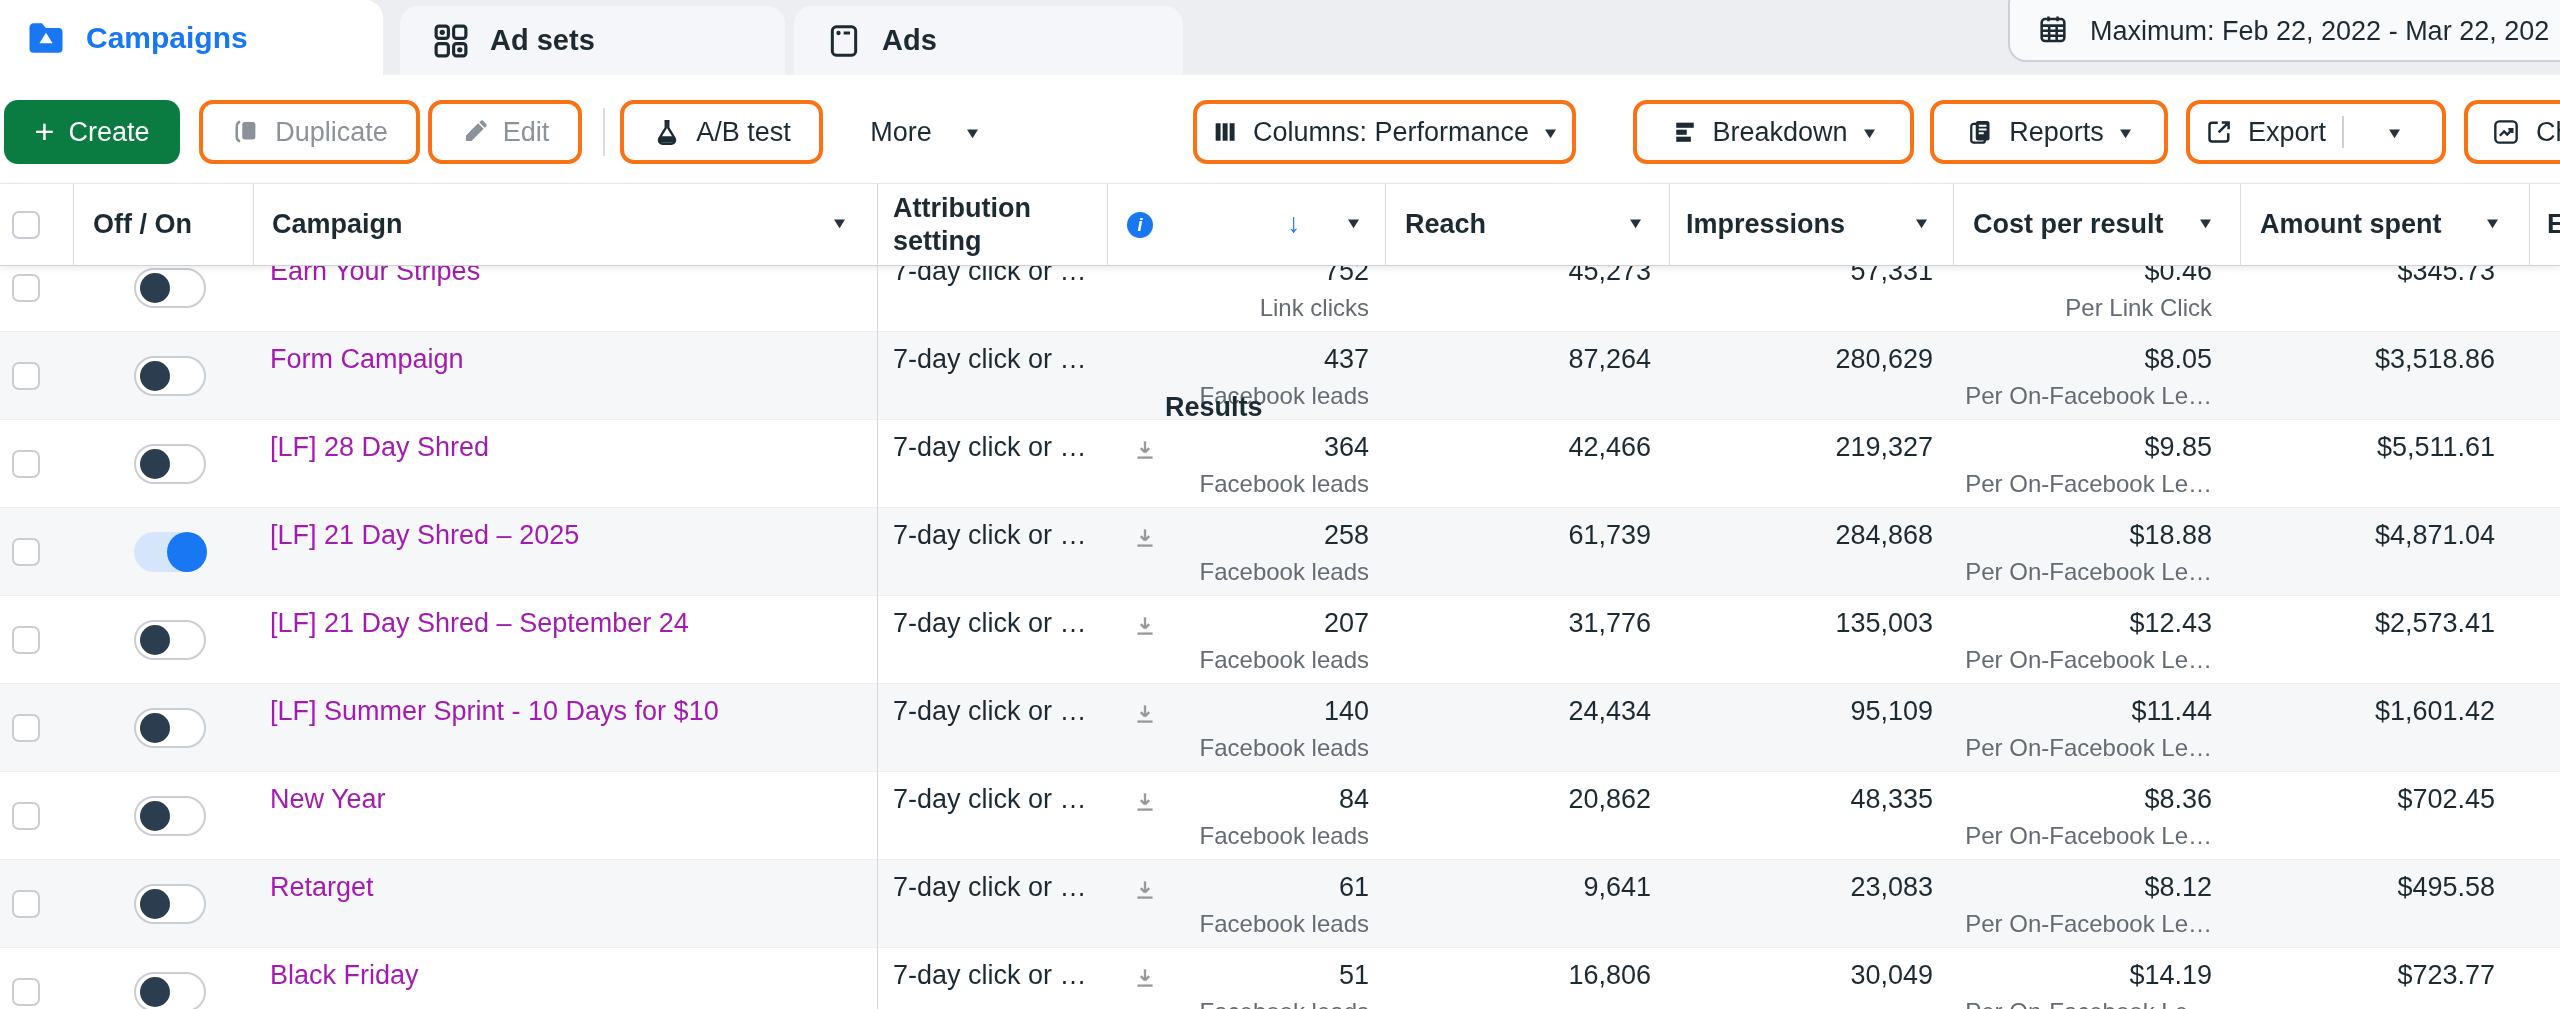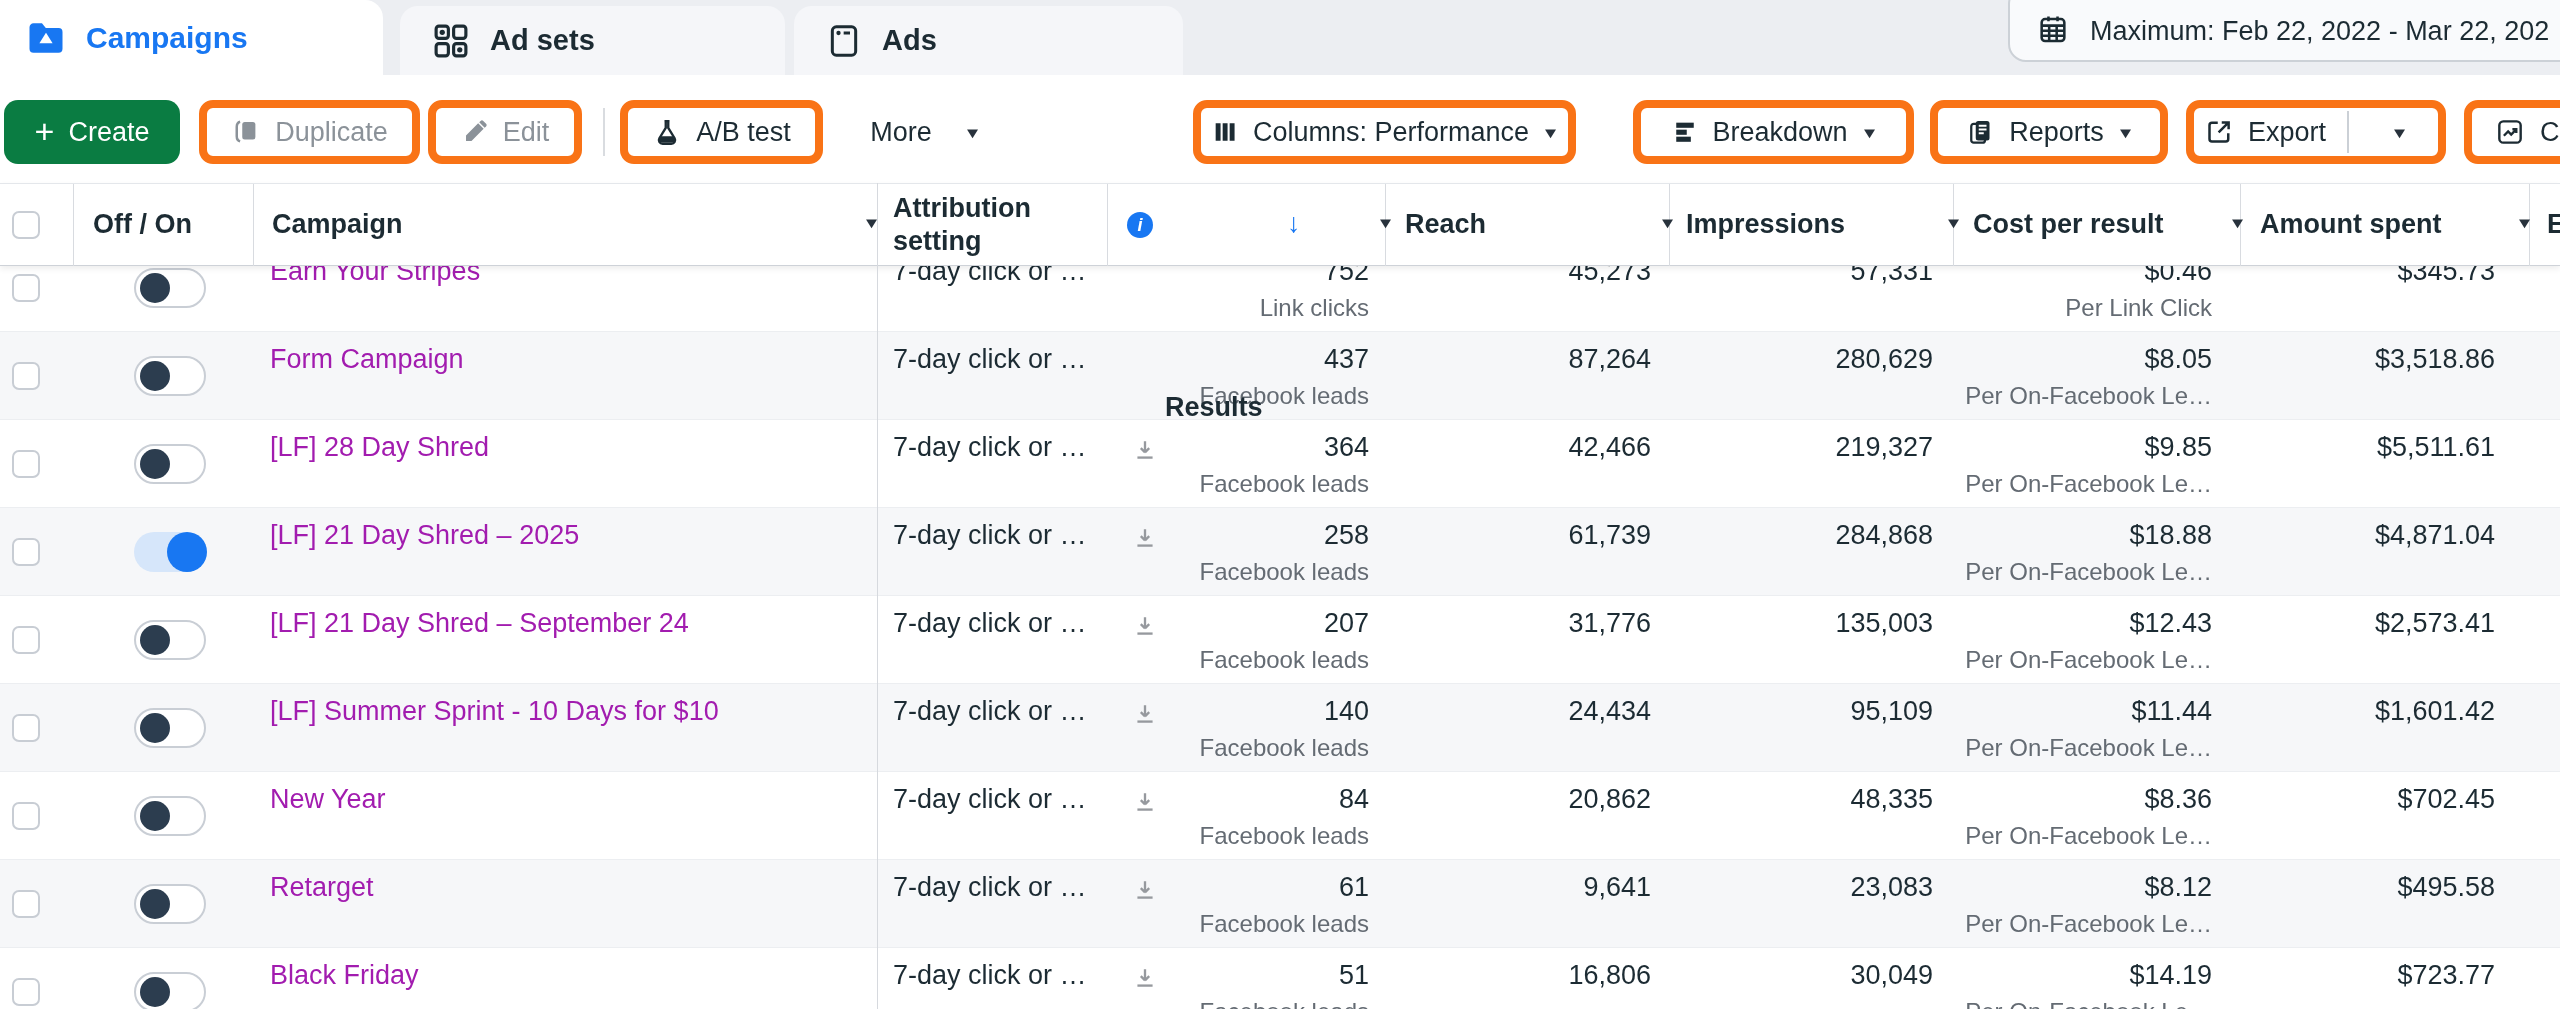--- a/index.html
+++ b/index.html
@@ -23,49 +23,49 @@
     position:absolute;left:2008px;top:-14px;width:620px;height:76px;box-sizing:border-box;
     background:#f9fafc;border:2px solid #ccd1d7;border-radius:18px;
     display:flex;align-items:center;gap:20px;padding:14px 0 0 26px;
   }
   .datepill-label{font-size:27px;color:#1c2b33;white-space:nowrap;}
   
   .toolbar{position:absolute;left:0;top:75px;width:2560px;height:108px;background:#fff;}
   .btn{
     position:absolute;top:25px;height:64px;box-sizing:border-box;border-radius:14px;
     display:flex;align-items:center;justify-content:center;gap:14px;
-    background:#fff;border:8px solid #f97316;font-size:27px;color:#1c2b33;white-space:nowrap;cursor:pointer;
+    background:#fff;border:4px solid #f97316;font-size:27px;color:#1c2b33;white-space:nowrap;cursor:pointer;
   }
   .btn.disabled{color:#8b9299;}
   .btn.disabled svg{color:#8b9299;}
   .btn-create{left:4px;width:176px;background:#0a7c42;border:none;color:#fff;font-weight:500;}
   .btn-create .plus{font-size:34px;font-weight:400;line-height:1;margin-top:-3px;}
   .btn-duplicate{left:199px;width:221px;}
   .btn-edit{left:428px;width:154px;}
   .btn-abtest{left:620px;width:203px;}
   .btn-more{left:850px;width:150px;border:none;background:transparent;gap:33px;}
   .btn-columns{left:1193px;width:383px;}
   .btn-breakdown{left:1633px;width:281px;}
   .btn-reports{left:1930px;width:238px;}
-  .btn-export{left:2186px;width:260px;padding:3px;}
+  .btn-export{left:2186px;width:260px;padding:12px;}
   .btn-export .seg-main{flex:1;display:flex;align-items:center;justify-content:center;gap:14px;height:100%;}
   .btn-export .seg-div{width:2px;height:100%;background:#cbd0d6;}
   .btn-export .seg-caret{width:72px;display:flex;align-items:center;justify-content:center;height:100%;}
   .btn-charts{left:2464px;width:250px;justify-content:flex-start;padding-left:22px;}
   .tool-divider{position:absolute;left:603px;top:33px;width:2px;height:48px;background:#d9dce0;}
   .caret{font-size:15px;color:#28323c;transform:scaleX(1.25);display:inline-block;}
   .btn svg{display:block;flex:none;}
   
   .thead{
     position:absolute;left:0;top:183px;width:2560px;height:83px;background:#fff;z-index:3;
     border-top:1px solid #e4e7eb;border-bottom:1px solid #ced2d8;
     box-shadow:0 3px 6px rgba(0,0,0,0.07);box-sizing:border-box;
   }
   .thead .hsep{position:absolute;top:0;width:1px;height:82px;background:#d8dbe0;}
-  .hcell{position:absolute;top:0;height:82px;font-weight:700;font-size:27px;color:#1c2b33;padding-left:32px;}
+  .hcell{position:absolute;top:0;height:82px;font-weight:700;font-size:27px;color:#1c2b33;}
   .hlabel{position:absolute;top:25px;white-space:nowrap;}
   .hcaret{position:absolute;top:30px;}
   .checkbox{
     box-sizing:border-box;width:28px;height:28px;background:#fff;
     border:2px solid #c8cdd4;border-radius:7px;cursor:pointer;
   }
   .head-check{position:absolute;left:12px;top:27px;}
   .attr-head{position:absolute;left:893px;top:8px;width:200px;line-height:33px;font-weight:700;font-size:27px;}
   .info-i{
     position:absolute;left:1127px;top:28px;width:26px;height:26px;border-radius:50%;

